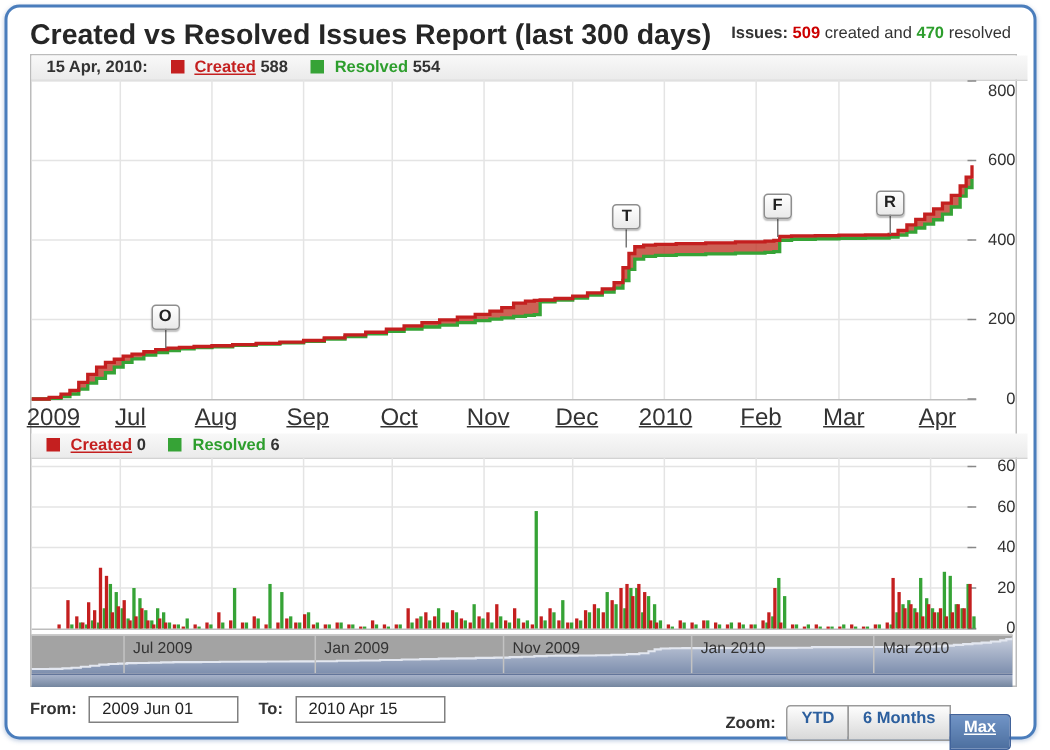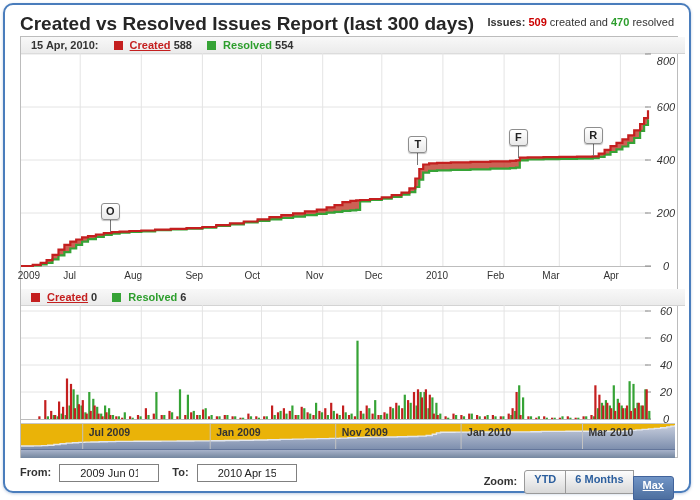--- a/index.html
+++ b/index.html
@@ -20,39 +20,39 @@
     font-size:11px;font-weight:bold;color:#333;line-height:16px;padding-left:10px;
     white-space:nowrap;overflow:hidden;}
   .legendstrip .sw{display:inline-block;width:9px;height:9px;margin:0 4px -1px 12px;}
   .leg-red{color:#c41f1f;text-decoration:underline;}
   .leg-green{color:#2d9e2d;}
   #legend1{top:0;}
   #legend2{top:252px;}
   svg{display:block;}
   #plot1{position:absolute;left:0;top:16px;}
   #xaxis1{position:absolute;left:0;top:231px;width:630px;height:18px;}
-  .xlab{position:absolute;top:2px;width:34px;text-align:left;font-size:10px;color:#333;}
-  .ylab{position:absolute;left:634px;width:22px;font-size:11px;color:#333;text-align:center;font-style:italic;}
+  .xlab{position:absolute;top:2px;width:34px;text-align:right;font-size:16px;color:#333;text-decoration:underline;}
+  .ylab{position:absolute;left:634px;width:22px;font-size:11px;color:#333;text-align:right;}
   #plot2{position:absolute;left:0;top:268px;}
   
   .flagstem{position:absolute;width:1px;background:#777;}
   .flagbox{position:absolute;width:17px;height:15px;border:1px solid #8e8e8e;border-radius:3px;
     background:linear-gradient(#ffffff,#e9e9e9);box-shadow:0 1px 1px rgba(0,0,0,.25);
     font-size:11px;font-weight:bold;color:#222;text-align:center;line-height:15px;cursor:pointer;}
   
   #navigator{position:absolute;left:0;top:386px;width:654px;height:25px;
-    border-top:1px solid #c6c6c6;background:#eab308;font-weight:bold;}
+    border-top:1px solid #c6c6c6;background:#a3a3a3;}
   .navlab{position:absolute;top:2px;font-size:10.5px;color:#333;white-space:nowrap;}
   #scrollbar{position:absolute;left:0;top:412px;width:654px;height:8px;
     background:linear-gradient(#a7b2ca,#74869f);border-top:1px solid #63759a;cursor:ew-resize;}
   
   .footer{position:absolute;left:15px;right:15px;top:459px;height:24px;font-size:11px;color:#333;}
   .flabel{font-weight:bold;margin-right:5px;}
   .dateinput{width:100px;height:18px;border:1px solid #808080;font-size:11px;
-    font-family:"Liberation Sans",sans-serif;padding:0 20px;color:#222;margin-right:10px;
+    font-family:"Liberation Sans",sans-serif;padding:0 8px;color:#222;margin-right:10px;
     box-sizing:border-box;vertical-align:middle;}
   .zoomwrap{float:right;}
   .zbtn{display:inline-block;padding:2px 9px 8px;font-size:11px;font-weight:bold;color:#2c5f9e;
     background:linear-gradient(#fdfdfd,#d8d8d8);border:1px solid #9a9a9a;margin-left:-1px;
     cursor:pointer;vertical-align:middle;}
   .zbtn:first-child{border-radius:3px 0 0 3px;}
   .zbtn:last-child{border-radius:0 3px 3px 0;margin-top:12px;}
   .zbtn.active{background:linear-gradient(#7094c6,#4d6f9f);color:#fff;
     text-decoration:underline;border-color:#41639b;}
 </style>

